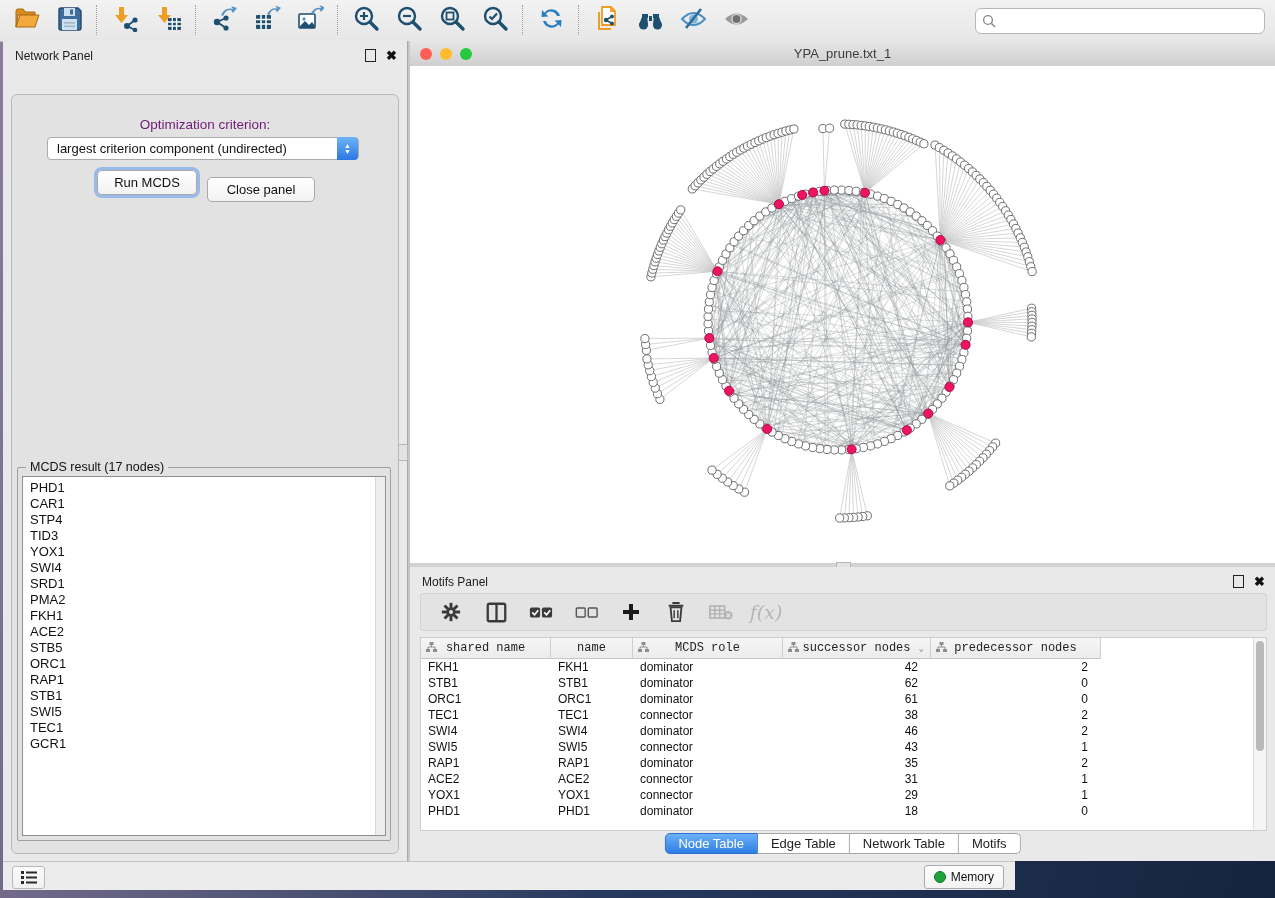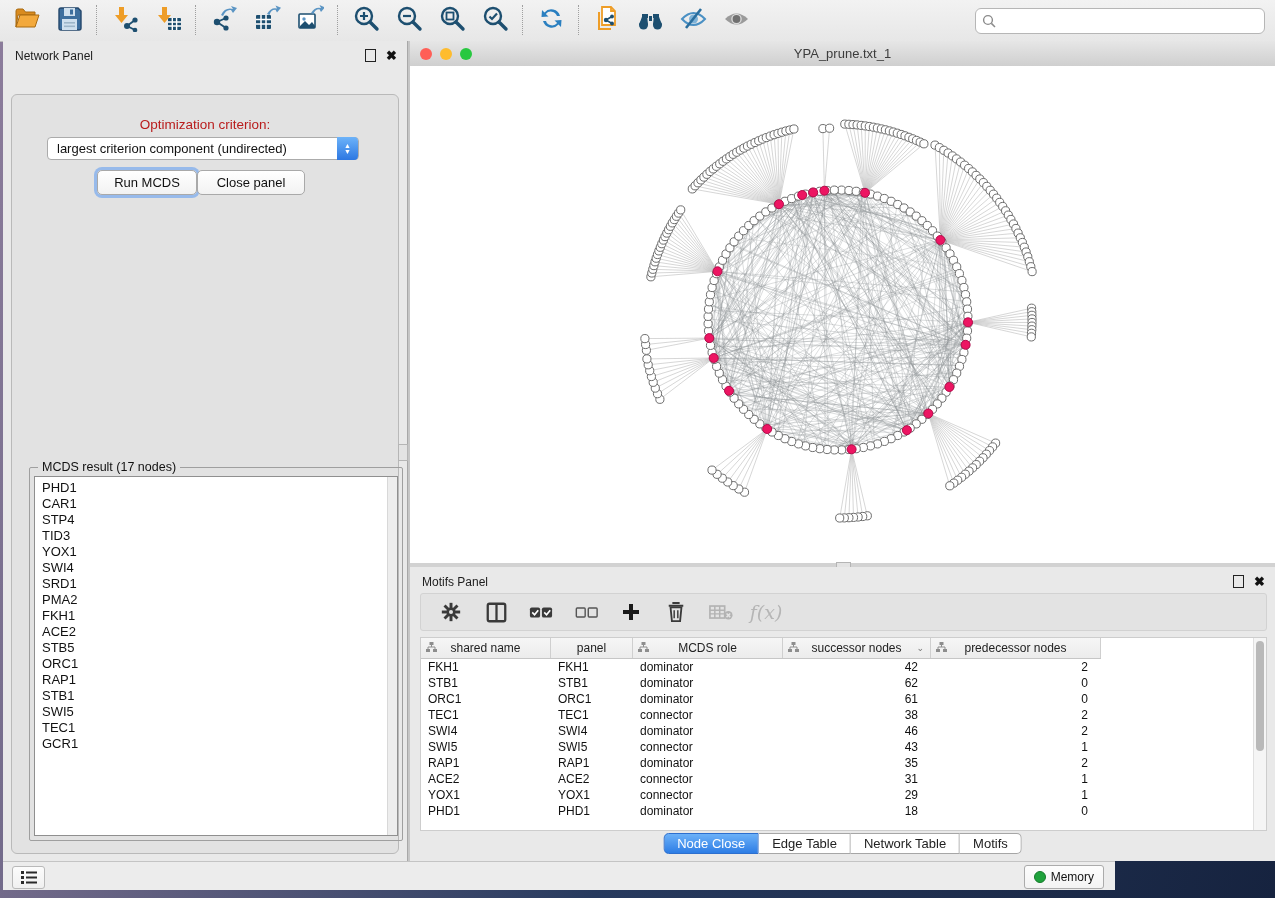--- a/index.html
+++ b/index.html
@@ -23,31 +23,31 @@
   .float-ico{width:9px;height:11px;border:1.6px solid #222;}
   .close-ico{font-size:13px;font-weight:bold;color:#111;line-height:11px;}
   #cp-tabs{position:absolute;left:50%;transform:translateX(-50%);top:32px;display:flex;height:22px;z-index:3;}
   .seg-tab{display:flex;align-items:center;justify-content:center;padding:0 14px;font-size:13px;color:#222;
     background:#fff;border:1px solid #a6a6a6;border-left:none;}
   .seg-tab:first-child{border-left:1px solid #a6a6a6;border-radius:5px 0 0 5px;}
   .seg-tab:last-child{border-radius:0 5px 5px 0;}
   .seg-tab.sel{background:linear-gradient(#6cb1f8,#2d7de5);color:#fff;border-color:#2d6fce;}
   #cp-content{position:absolute;left:8px;top:53px;width:386px;height:758px;background:#e2e2e2;
     border:1px solid #b9b9b9;border-radius:6px;}
-  #opt-label{position:absolute;left:0;right:0;top:22px;text-align:center;font-size:13.5px;color:#b91c1c;}
+  #opt-label{position:absolute;left:0;right:0;top:22px;text-align:center;font-size:13.5px;color:#701a75;}
   #opt-select{position:absolute;left:35px;top:42px;width:312px;height:23px;background:#fff;border:1px solid #ababab;
     border-radius:4px;font-size:13px;color:#111;display:flex;align-items:center;padding-left:9px;box-sizing:border-box;}
   #opt-stepper{position:absolute;right:0;top:-1px;width:21px;height:23px;border-radius:0 4px 4px 0;
     background:linear-gradient(#6db3f9,#2c77e2);display:flex;flex-direction:column;align-items:center;justify-content:center;color:#fff;}
   #opt-stepper span{font-size:7px;line-height:6px;}
   .pbtn{position:absolute;top:75px;height:23px;background:linear-gradient(#ffffff,#f2f2f2);border:1px solid #a9a9a9;
     border-radius:5px;font-size:13px;color:#111;display:flex;align-items:center;justify-content:center;}
   #run-btn{left:85px;width:98px;box-shadow:0 0 0 3px rgba(110,165,240,.65);}
-  #closepanel-btn{left:185px;width:106px;}
-  #mcds-group{position:absolute;left:17px;top:372px;width:372px;height:372px;border:1px solid #9f9f9f;border-radius:2px;}
+  #closepanel-btn{left:195px;width:106px;margin-top:7px;}
+  #mcds-group{position:absolute;left:5px;top:372px;width:372px;height:372px;border:1px solid #9f9f9f;border-radius:2px;}
   #mcds-group-title{position:absolute;left:8px;top:-8px;background:#e2e2e2;padding:0 4px;font-size:12.5px;color:#111;}
   #mcds-list{position:absolute;left:4px;top:8px;right:4px;bottom:4px;background:#fff;border:1px solid #8f8f8f;overflow:hidden;}
   #mcds-items{position:absolute;left:7px;top:3px;font-size:13px;color:#111;line-height:16px;}
   #mcds-scroll{position:absolute;right:0;top:0;bottom:0;width:9px;background:#ededed;border-left:1px solid #d8d8d8;}
   
   #vsplit{position:absolute;left:407px;top:41px;width:3px;height:820px;background:#c6c6c6;border-left:1px solid #a8a8a8;}
   #vsplit-handle{position:absolute;left:398px;top:444px;width:8px;height:15px;background:#e3e3e3;border:1px solid #b5b5b5;}
   #hsplit{position:absolute;left:410px;top:563px;width:865px;height:4px;background:#d2d2d2;}
   #hsplit-handle{position:absolute;left:836px;top:562px;width:13px;height:6px;background:#e3e3e3;border:1px solid #b5b5b5;}
   
@@ -59,32 +59,32 @@
   #net-canvas{position:absolute;left:0;top:25px;width:865px;height:497px;background:#fff;}
   
   #table-panel{position:absolute;left:410px;top:567px;width:865px;height:294px;background:#e9e9e9;}
   #tp-toolbar{position:absolute;left:10px;right:8px;top:26px;height:38px;background:#e3e3e3;
     border:1px solid #d2d2d2;border-radius:3px;display:flex;align-items:center;gap:21px;padding-left:18px;box-sizing:border-box;}
   .tpi{display:flex;align-items:center;justify-content:center;width:24px;height:26px;}
   #tp-table{position:absolute;left:10px;right:8px;top:70px;height:192px;background:#fff;border:1px solid #cdcdcd;}
   #tp-header{position:absolute;left:0;top:0;height:20px;display:flex;background:linear-gradient(#f6f6f6,#ececec);
     border-bottom:1px solid #c6c6c6;}
   .th{position:relative;display:flex;align-items:center;justify-content:center;font-size:12px;color:#222;
-    border-right:1px solid #cfcfcf;box-sizing:border-box;}
+    border-right:1px solid #cfcfcf;box-sizing:border-box;font-family:Liberation Mono, monospace;}
   .th .cicon{position:absolute;left:5px;top:4px;}
   .th .sortv{position:absolute;right:6px;color:#777;font-size:9px;}
   .tr{position:absolute;left:0;height:16px;display:flex;font-size:12px;color:#111;}
   .td{box-sizing:border-box;padding:1px 6px 0 7px;white-space:nowrap;overflow:hidden;}
   .td.num{text-align:right;padding-right:13px;}
   #tp-vscroll{position:absolute;right:0;top:0;bottom:0;width:12px;background:#f5f5f5;border-left:1px solid #e0e0e0;}
   #tp-thumb{position:absolute;left:1.5px;top:3px;width:8px;height:110px;background:#b9b9b9;border-radius:4px;}
   #tp-tabs{position:absolute;left:50%;transform:translateX(-50%);top:266px;display:flex;height:21px;}
   #tp-tabs .seg-tab{font-size:13px;padding:0 13px;}
   
-  #status-bar{position:absolute;left:3px;top:861px;width:1112px;height:28px;background:#ececec;border-top:1px solid #c4c4c4;}
+  #status-bar{position:absolute;left:3px;top:861px;width:1012px;height:28px;background:#ececec;border-top:1px solid #c4c4c4;}
   #list-btn{position:absolute;left:9px;top:4px;width:31px;height:21px;background:linear-gradient(#fcfcfc,#f0f0f0);
     border:1px solid #b9b9b9;border-radius:3px;display:flex;align-items:center;justify-content:center;}
   #memory-btn{position:absolute;right:11px;top:3px;height:22px;padding:0 9px;background:linear-gradient(#fdfdfd,#f3f3f3);
     border:1px solid #ababab;border-radius:3px;display:flex;align-items:center;gap:5px;font-size:12px;color:#111;}
   #memory-dot{width:10px;height:10px;border-radius:50%;background:#1fa23c;border:1px solid #157a2b;}
 </style>
 </head>
 <body>
 
 <div id="screen">
@@ -1237,21 +1237,21 @@
               <g fill="#8d8d8d">
                 <rect x="3.5" y="0" width="4" height="3"></rect>
                 <rect x="0" y="7" width="4" height="3"></rect>
                 <rect x="7" y="7" width="4" height="3"></rect>
               </g>
               <path d="M5.5 3 v2 M2 7 V5 h7 v2" stroke="#8d8d8d" stroke-width="1" fill="none"></path>
             </svg>
             <span>shared name</span>
           </div>
           <div class="th" style="width:82px">
-            <span>panel</span>
+            <span>name</span>
           </div>
           <div class="th" style="width:150px">
             <svg class="cicon" width="11" height="11" viewBox="0 0 11 11">
               <g fill="#8d8d8d">
                 <rect x="3.5" y="0" width="4" height="3"></rect>
                 <rect x="0" y="7" width="4" height="3"></rect>
                 <rect x="7" y="7" width="4" height="3"></rect>
               </g>
               <path d="M5.5 3 v2 M2 7 V5 h7 v2" stroke="#8d8d8d" stroke-width="1" fill="none"></path>
             </svg>
@@ -1351,21 +1351,21 @@
             <div class="td" style="width:150px">dominator</div>
             <div class="td num" style="width:148px">18</div>
             <div class="td num" style="width:170px">0</div>
           </div>
         </div>
       <div id="tp-vscroll">
         <div id="tp-thumb"></div>
       </div>
     </div>
     <div id="tp-tabs">
-        <div class="seg-tab sel">Node Close</div>
+        <div class="seg-tab sel">Node Table</div>
         <div class="seg-tab">Edge Table</div>
         <div class="seg-tab">Network Table</div>
         <div class="seg-tab">Motifs</div>
       </div>
   </div>
 
   <div id="status-bar">
     <div id="list-btn">
       <svg width="16" height="13" viewBox="0 0 16 13">
         <g fill="#2a2a2a">

